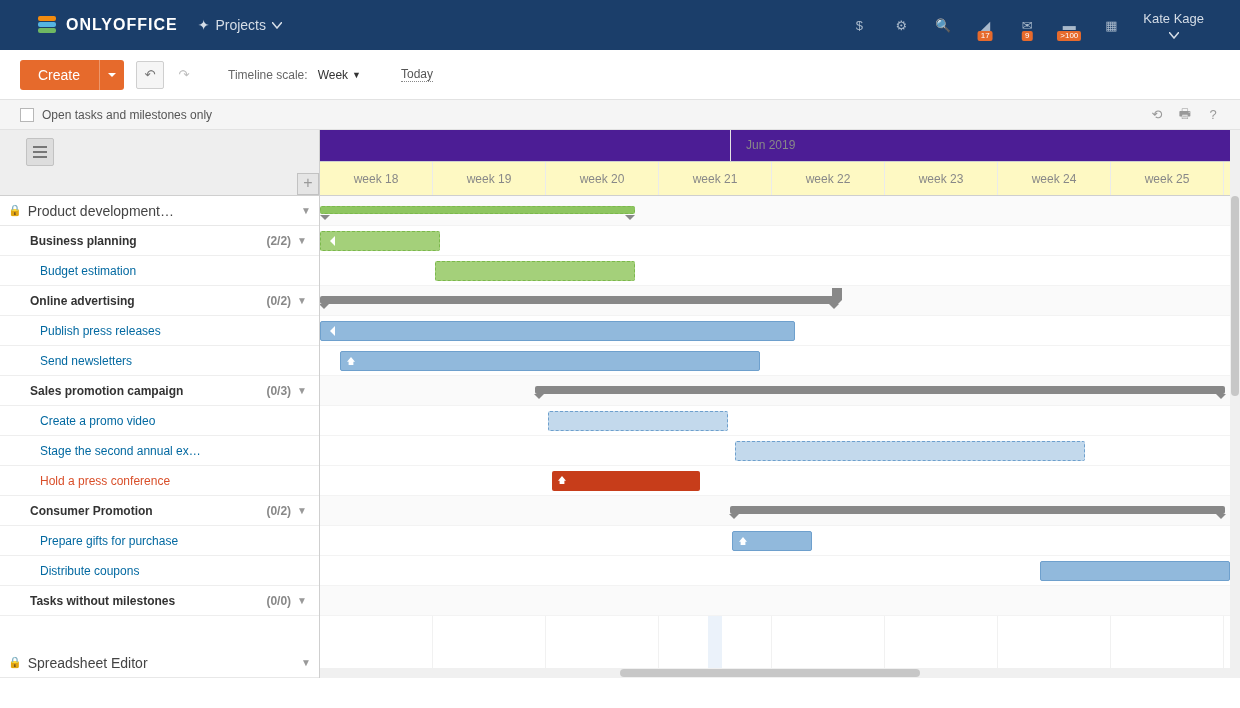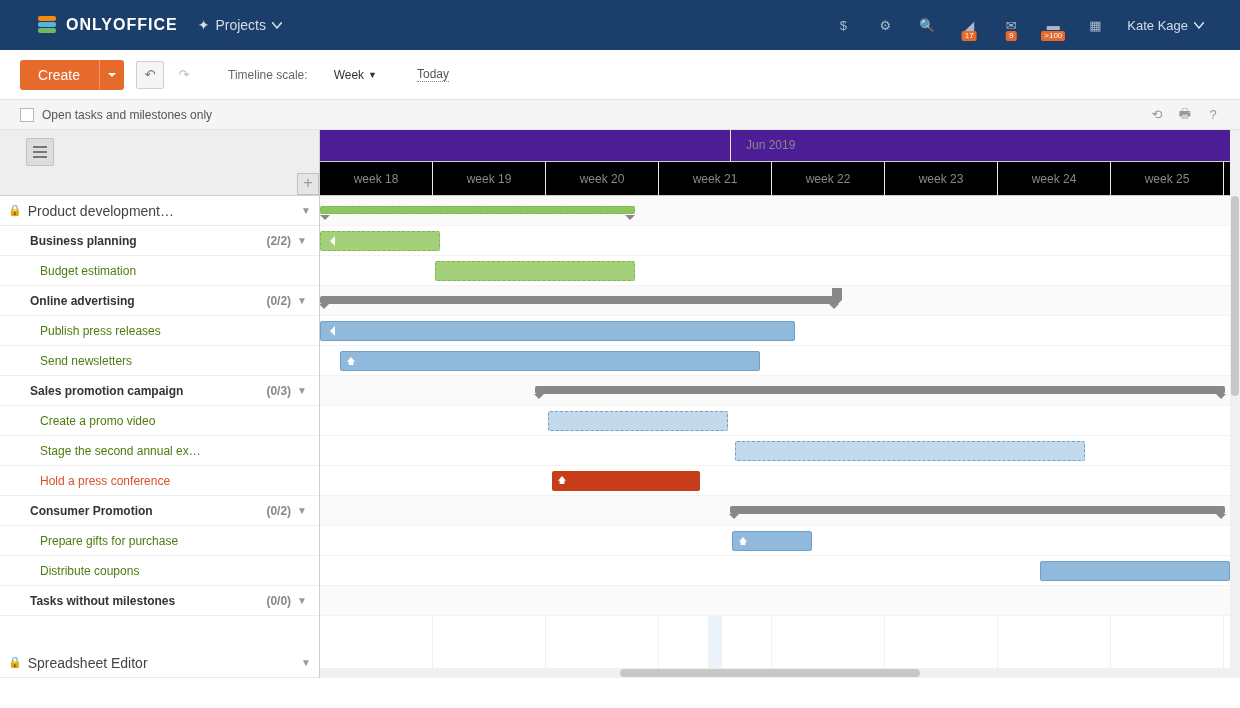--- a/index.html
+++ b/index.html
@@ -9,35 +9,35 @@
 .logo-icon{width:22px;height:22px;position:relative;}
 .logo-icon span{position:absolute;width:18px;height:5px;border-radius:2px;left:2px;}
 .logo-icon span:nth-child(1){top:2px;background:#f28b0f;}
 .logo-icon span:nth-child(2){top:8px;background:#55b4e0;}
 .logo-icon span:nth-child(3){top:14px;background:#6fb862;}
 .dd{margin-left:20px;display:flex;align-items:center;gap:6px;color:#d5dde7;cursor:pointer;font-size:14px;}
 .dd svg{width:10px;height:7px;}
 .header-icons{margin-left:auto;display:flex;align-items:center;gap:22px;}
 .hi{width:20px;height:20px;display:flex;align-items:center;justify-content:center;color:#a9b9cb;cursor:pointer;position:relative;}
 .badge{position:absolute;bottom:-6px;left:50%;transform:translateX(-50%);background:#e66a2c;color:#fff;font-size:8px;padding:1px 3px;border-radius:2px;line-height:1;}
-.user{color:#d5dde7;font-size:13px;cursor:pointer;display:flex;align-items:center;gap:6px;}
+.user{color:#d5dde7;font-size:13px;cursor:pointer;display:flex;align-items:center;gap:6px;flex-direction:column;}
 .toolbar{height:50px;background:#fff;border-bottom:1px solid #e2e2e2;display:flex;align-items:center;padding:0 20px;}
 .create-btn{background:#e66a2c;color:#fff;border:none;height:30px;padding:0 44px 0 18px;font-size:14px;border-radius:3px;position:relative;cursor:pointer;}
 .create-btn::after{content:"";position:absolute;right:0;top:0;width:24px;height:100%;border-left:1px solid rgba(255,255,255,0.3);}
 .create-btn::before{content:"";position:absolute;right:8px;top:13px;border:4px solid transparent;border-top-color:#fff;}
 .hist{display:flex;gap:6px;margin-left:12px;}
 .hist button{width:28px;height:28px;border:1px solid #cfcfcf;background:#f5f5f5;border-radius:2px;cursor:pointer;color:#777;}
 .hist button:last-child{border:none;background:none;color:#bfbfbf;}
 .mini-timeline{margin-left:130px;width:548px;height:28px;border:1px solid #cfcfcf;position:relative;background:#fff;display:flex;align-items:center;padding:0 8px;font-size:11px;color:#888;}
 .mini-timeline .end{margin-left:auto;}
 .mt-window{position:absolute;left:260px;top:-1px;height:28px;width:70px;border-left:4px solid #b5b5b5;border-right:4px solid #b5b5b5;background:rgba(180,180,180,0.15);}
 .mt-window::before,.mt-window::after{content:"";position:absolute;top:6px;width:2px;height:14px;background:#888;}
 .mt-window::before{left:-8px;box-shadow:-3px 0 #888;}
 .mt-window::after{right:-8px;box-shadow:3px 0 #888;}
-.scale{margin-left:30px;display:flex;align-items:center;gap:26px;font-size:12px;color:#666;}
+.scale{margin-left:30px;display:flex;align-items:center;gap:10px;font-size:12px;color:#666;}
 .scale-dd{color:#333;cursor:pointer;display:flex;align-items:center;gap:4px;}
 .today{margin-left:40px;color:#555;border-bottom:1px dotted #888;cursor:pointer;font-size:12px;}
 .filterbar{height:30px;background:#f5f5f5;border-bottom:1px solid #e2e2e2;display:flex;align-items:center;padding:0 20px;}
 .cb{width:14px;height:14px;border:1px solid #b7b7b7;margin-right:8px;background:#fff;cursor:pointer;}
 .filterbar .lbl{font-size:12px;color:#555;}
 .fb-right{margin-left:auto;display:flex;gap:14px;color:#999;}
 .fb-right span{cursor:pointer;width:14px;height:14px;display:flex;align-items:center;justify-content:center;}
 .main{display:flex;height:548px;position:relative;}
 .leftcol{width:320px;display:flex;flex-direction:column;border-right:1px solid #cfcfcf;}
 .leftcol-head{height:66px;background:#eeeeee;border-bottom:1px solid #cfcfcf;position:relative;}
@@ -47,30 +47,30 @@
 .menu-btn span::before{top:-5px;}
 .menu-btn span::after{top:5px;}
 .add-btn{position:absolute;right:0;bottom:0;width:22px;height:22px;background:#e5e5e5;border:1px solid #c2c2c2;cursor:pointer;color:#999;font-size:16px;line-height:18px;text-align:center;}
 .proj-head{height:30px;display:flex;align-items:center;padding:0 8px;border-bottom:1px solid #e8e8e8;background:#fff;cursor:pointer;}
 .lock-icon{color:#e88a3c;margin-right:6px;font-size:11px;}
 .proj-head .name{font-size:14px;color:#444;flex:1;white-space:nowrap;overflow:hidden;text-overflow:ellipsis;}
 .proj-head .car{color:#999;font-size:10px;}
 .rows{flex:1;overflow:hidden;}
 .row{height:30px;display:flex;align-items:center;padding-left:48px;padding-right:12px;border-bottom:1px solid #eee;background:#fff;}
 .row.milestone{padding-left:30px;font-weight:bold;color:#333;}
-.row.task{color:#4d7c0f;padding-left:40px;}
+.row.task{color:#0369a1;padding-left:40px;}
 .row.warn{color:#d94f2a;}
 .row .name{flex:1;white-space:nowrap;overflow:hidden;text-overflow:ellipsis;font-size:12px;}
 .row .count{color:#888;font-size:12px;margin-right:6px;}
 .row .car{color:#999;font-size:10px;}
 .gantt{flex:1;position:relative;overflow:hidden;}
 .head1{height:32px;border-bottom:1px solid #cfcfcf;background:#4c1d95;position:relative;}
 .month-sep{position:absolute;left:410px;top:0;bottom:0;border-left:1px solid #e4e4e4;}
 .month-lbl{position:absolute;left:426px;top:8px;color:#888;font-size:12px;}
-.head2{height:34px;border-bottom:1px solid #cfcfcf;background:#000000;display:flex;}
+.head2{height:34px;border-bottom:1px solid #cfcfcf;background:#fef9c3;display:flex;}
 .wk{flex:0 0 113px;border-right:1px solid #ebebeb;text-align:center;color:#888;font-size:12px;line-height:34px;}
 .grid{position:absolute;left:0;right:0;top:66px;bottom:0;}
 .gridcol{position:absolute;top:0;bottom:0;width:113px;border-right:1px solid #f1f1f1;}
 .gridrow{position:absolute;left:0;right:0;height:30px;border-bottom:1px solid #f3f3f3;background:#fff;}
 .today-line{position:absolute;left:388px;top:66px;bottom:0;width:14px;background:rgba(120,170,220,0.15);pointer-events:none;}
 .bar{position:absolute;height:20px;border-radius:2px;cursor:pointer;}
 .bar.summary{height:8px;background:#888;top:8px;}
 .bar.summary::before,.bar.summary::after{content:"";position:absolute;top:8px;border:5px solid transparent;border-top-color:#888;}
 .bar.summary::before{left:-1px;}
 .bar.summary::after{right:-1px;}

